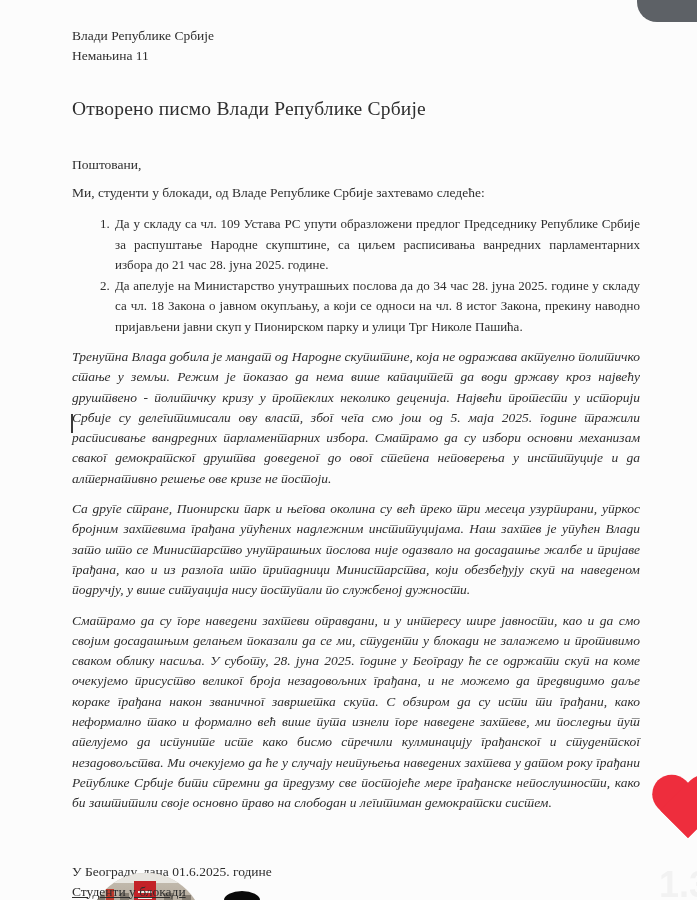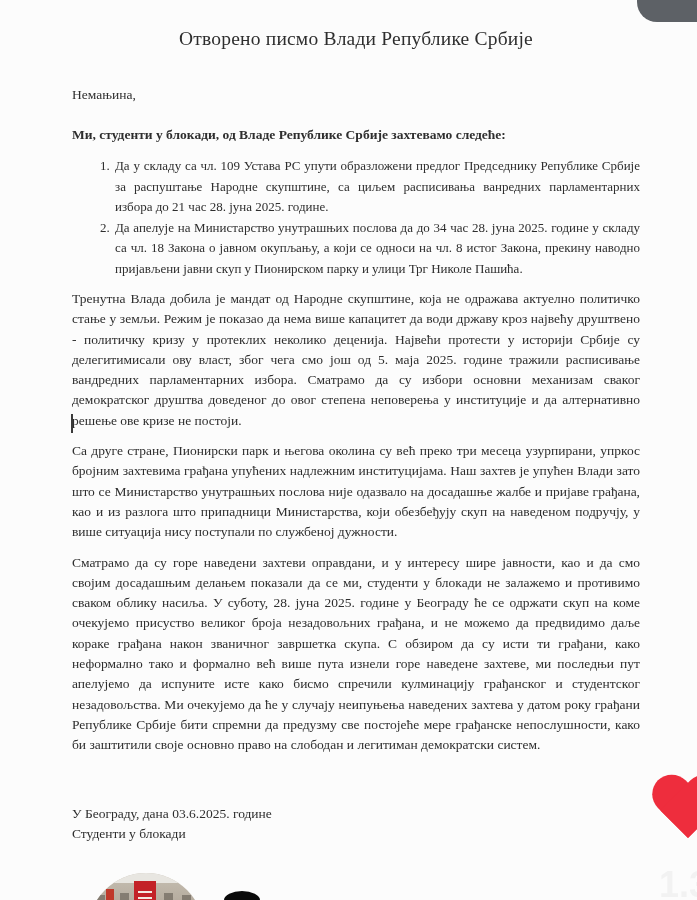--- a/index.html
+++ b/index.html
@@ -13,43 +13,45 @@
     font-family: "Liberation Serif", serif;
     color: #2e2e2e;
   }
   .page {
     position: absolute;
     inset: 0;
     padding: 26px 57px 0 72px;
   }
   .recipient { font-size: 13.5px; line-height: 20px; }
   .title {
-    text-align: center;
+    margin-top: 30px;
+    text-align: left;
     font-size: 19.5px;
     line-height: 26px;
     font-weight: 400;
     letter-spacing: 0.2px;
   }
   .salutation { margin-top: 33px; font-size: 13.5px; line-height: 20px; }
-  .intro { margin-top: 20px; font-size: 13.5px; line-height: 20px; font-weight: bold; }
+  .intro { margin-top: 8px; font-size: 13.5px; line-height: 20px; }
   ol.demands {
     margin-top: 11px;
     padding-left: 41px;
     font-size: 13px;
     line-height: 20.5px;
   }
   ol.demands li { text-align: justify; padding-left: 2px; }
   .para {
     margin-top: 10px;
     font-size: 13.5px;
     line-height: 20.3px;
     text-align: justify;
+    font-style: italic;
   }
   .footer { margin-top: 48px; font-size: 13.5px; line-height: 20px; }
-  .footer .sig { position: relative; z-index: 1; }
+  .footer .sig { position: relative; z-index: 1; text-decoration: underline; }
 
   
   .caret {
     position: absolute;
     left: 71px; top: 414px;
     width: 1.5px; height: 19px;
     background: #3a3a3a;
   }
 
   
@@ -130,38 +132,42 @@
     width: 36px; height: 18px;
     background: #0a0a0a;
     border-radius: 50%;
   }
 </style>
 </head>
 <body>
 
 <div class="page">
 
+  <div class="recipient">
+    <div>Влади Републике Србије</div>
+    <div>Немањина 11</div>
+  </div>
 
   <div class="title">Отворено писмо Влади Републике Србије</div>
 
-  <div class="salutation">Немањина,</div>
+  <div class="salutation">Поштовани,</div>
 
   <div class="intro">Ми, студенти у блокади, од Владе Републике Србије захтевамо следеће:</div>
 
   <ol class="demands">
     <li>Да у складу са чл. 109 Устава РС упути образложени предлог Председнику Републике Србије за распуштање Народне скупштине, са циљем расписивања ванредних парламентарних избора до 21 час 28. јуна 2025. године.</li>
     <li>Да апелује на Министарство унутрашњих послова да до 34 час 28. јуна 2025. године у складу са чл. 18 Закона о јавном окупљању, а који се односи на чл. 8 истог Закона, прекину наводно пријављени јавни скуп у Пионирском парку и улици Трг Николе Пашића.</li>
   </ol>
 
   <div class="para">Тренутна Влада добила је мандат од Народне скупштине, која не одражава актуелно политичко стање у земљи. Режим је показао да нема више капацитет да води државу кроз највећу друштвено - политичку кризу у протеклих неколико деценија. Највећи протести у историји Србије су делегитимисали ову власт, због чега смо још од 5. маја 2025. године тражили расписивање вандредних парламентарних избора. Сматрамо да су избори основни механизам сваког демократског друштва доведеног до овог степена неповерења у институције и да алтернативно решење ове кризе не постоји.</div>
   <div class="para">Са друге стране, Пионирски парк и његова околина су већ преко три месеца узурпирани, упркос бројним захтевима грађана упућених надлежним институцијама. Наш захтев је упућен Влади зато што се Министарство унутрашњих послова није одазвало на досадашње жалбе и пријаве грађана, као и из разлога што припадници Министарства, који обезбеђују скуп на наведеном подручју, у више ситуација нису поступали по службеној дужности.</div>
   <div class="para">Сматрамо да су горе наведени захтеви оправдани, и у интересу шире јавности, као и да смо својим досадашњим делањем показали да се ми, студенти у блокади не залажемо и противимо сваком облику насиља. У суботу, 28. јуна 2025. године у Београду ће се одржати скуп на коме очекујемо присуство великог броја незадовољних грађана, и не можемо да предвидимо даље кораке грађана након званичног завршетка скупа. С обзиром да су исти ти грађани, како неформално тако и формално већ више пута изнели горе наведене захтеве, ми последњи пут апелујемо да испуните исте како бисмо спречили кулминацију грађанског и студентског незадовољства. Ми очекујемо да ће у случају неипуњења наведених захтева у датом року грађани Републике Србије бити спремни да предузму све постојеће мере грађанске непослушности, како би заштитили своје основно право на слободан и легитиман демократски систем.</div>
 
   <div class="footer">
-    <div>У Београду, дана 03.6.2025. године</div>
+    <div>У Београду, дана 01.6.2025. године</div>
     <div class="sig">Студенти у блокади</div>
   </div>
 
 </div>
 
 <span class="caret"></span>
 
 <div class="corner-blob"></div>
 
 <div class="heart" style="--heart-color: #ee2d3d;"></div>

